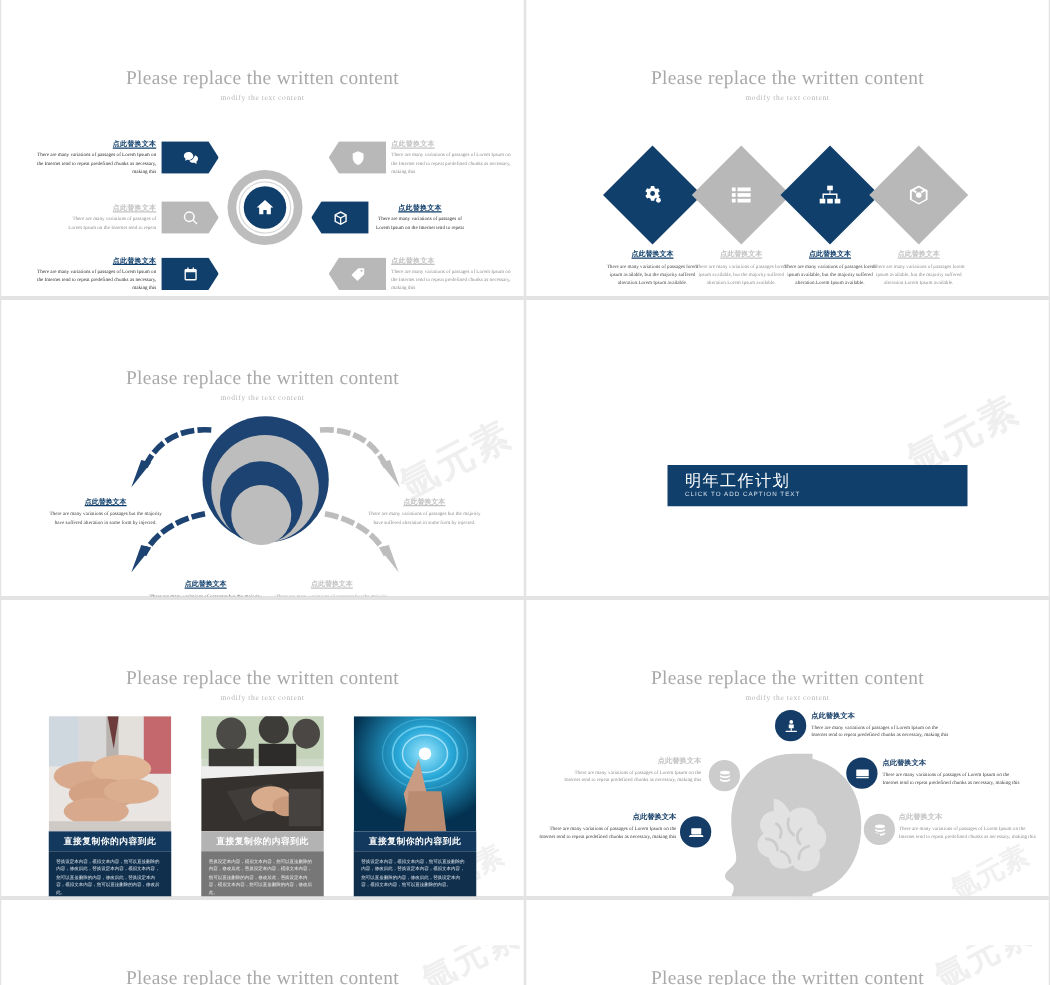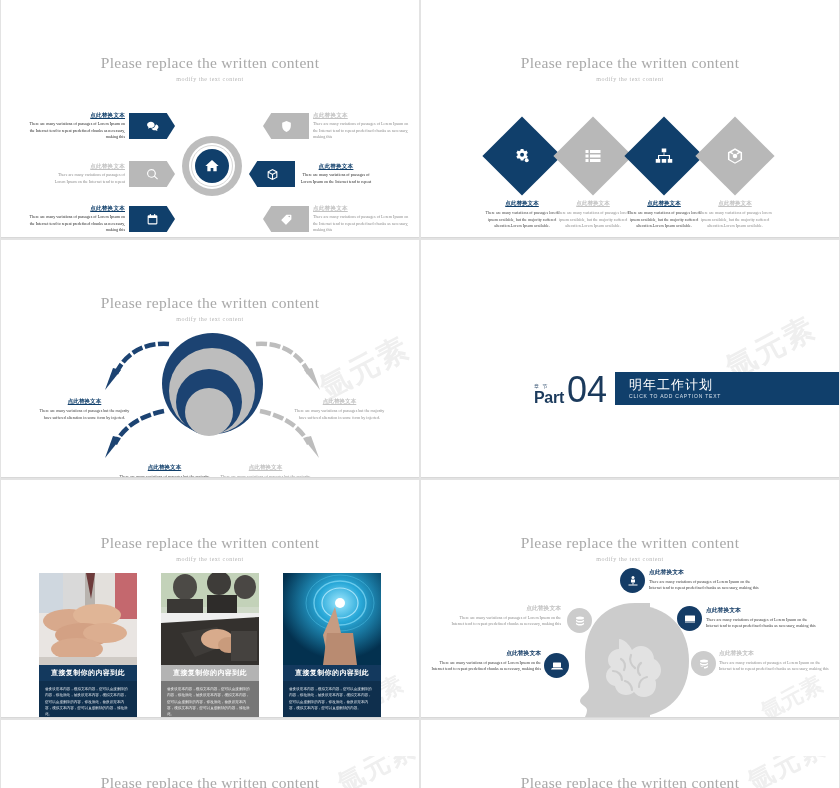--- a/index.html
+++ b/index.html
@@ -359,27 +359,20 @@
         <div class="h" style="color:#c3c3c3;">点此替换文本</div>
         <div class="p" style="color:#8d8d8d;">There are many variations of passages but the majority have  suffered alteration in some form by injected.</div>
       </div>
     </div>
   </div>
 
   <div class="slide">
     <div class="inner">
       <div class="wm" style="top:36%;right:20px;">氩元素</div>
       <div class="p4wrap">
-        <div class="p4left">
-          <div>
-            <div class="p4zh">章 节</div>
-            <div class="p4part">Part</div>
-          </div>
-          <div class="p4num">04</div>
-        </div>
         <div class="p4bar">
           <div class="p4zh2">明年工作计划</div>
           <div class="p4en">CLICK TO ADD CAPTION TEXT</div>
         </div>
       </div>
     </div>
   </div>
 
   <div class="slide">
     <div class="inner">

